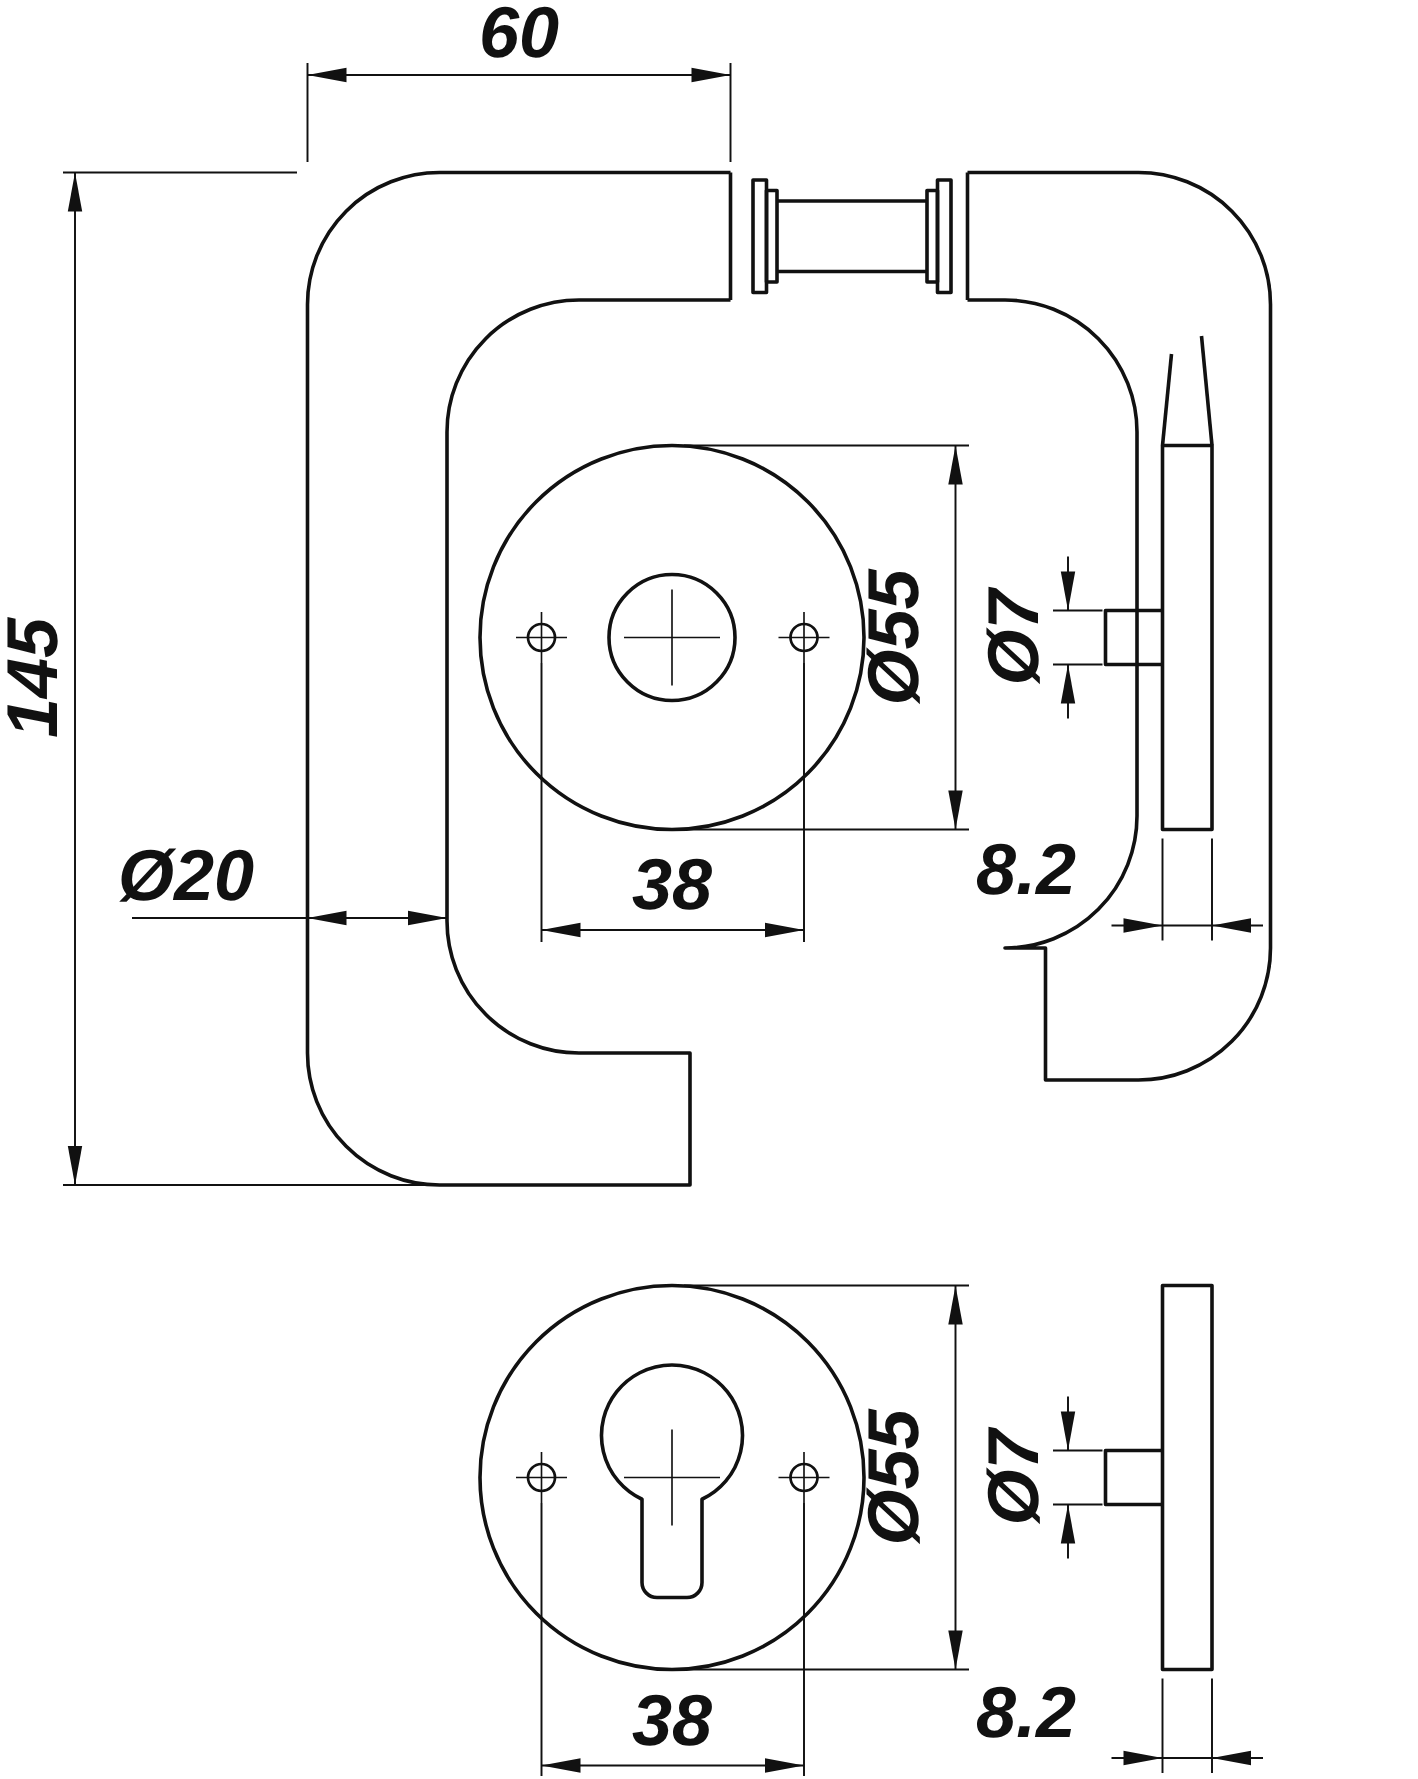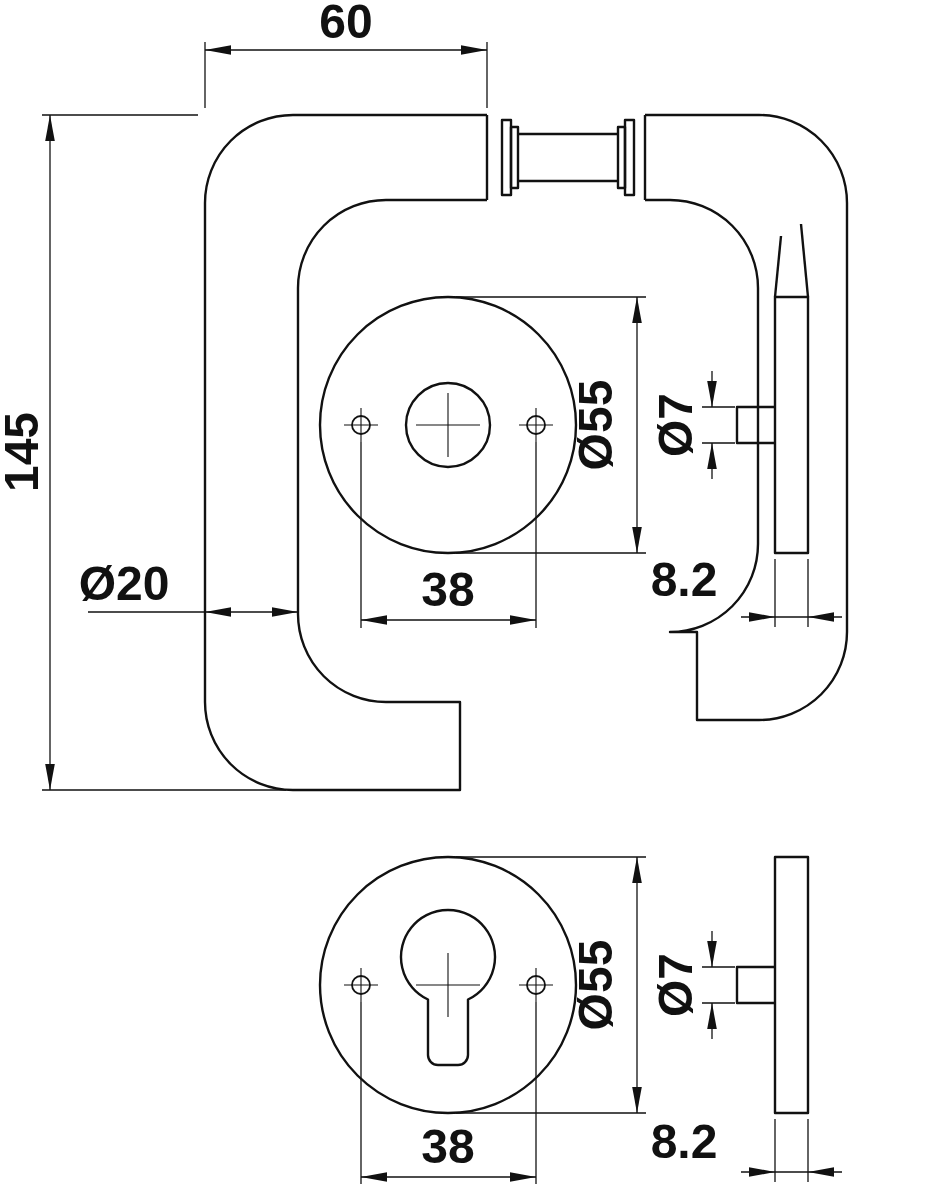--- a/index.html
+++ b/index.html
@@ -1,17 +1,17 @@
 <!DOCTYPE html>
 <html style="--ink: #111111; --paper: #ffffff;"><head>
 <meta charset="utf-8">
 <style>
   :root{ --ink:#111111; --paper:#ffffff; }
   html,body{ margin:0; padding:0; background:var(--paper); }
-  .stage{ width:945px; height:1186px; position:relative; background:var(--paper); overflow:hidden; }
+  .stage{ width:945px; height:1186px; position:relative; background:var(--paper); overflow:hidden;font-style:italic; }
   .obj { fill:none; stroke:var(--ink); stroke-width:2.4; stroke-linejoin:round; }
   .med { fill:none; stroke:var(--ink); stroke-width:1.8; }
   .dim { fill:none; stroke:var(--ink); stroke-width:1.3; }
   .thin{ fill:none; stroke:var(--ink); stroke-width:1.1; }
   .lbl { font-family:"Liberation Sans","DejaVu Sans",sans-serif; font-weight:700; font-size:48px; fill:var(--ink); }
   #arr path{ fill:var(--ink); }
 </style>
 </head>
 <body>
 

